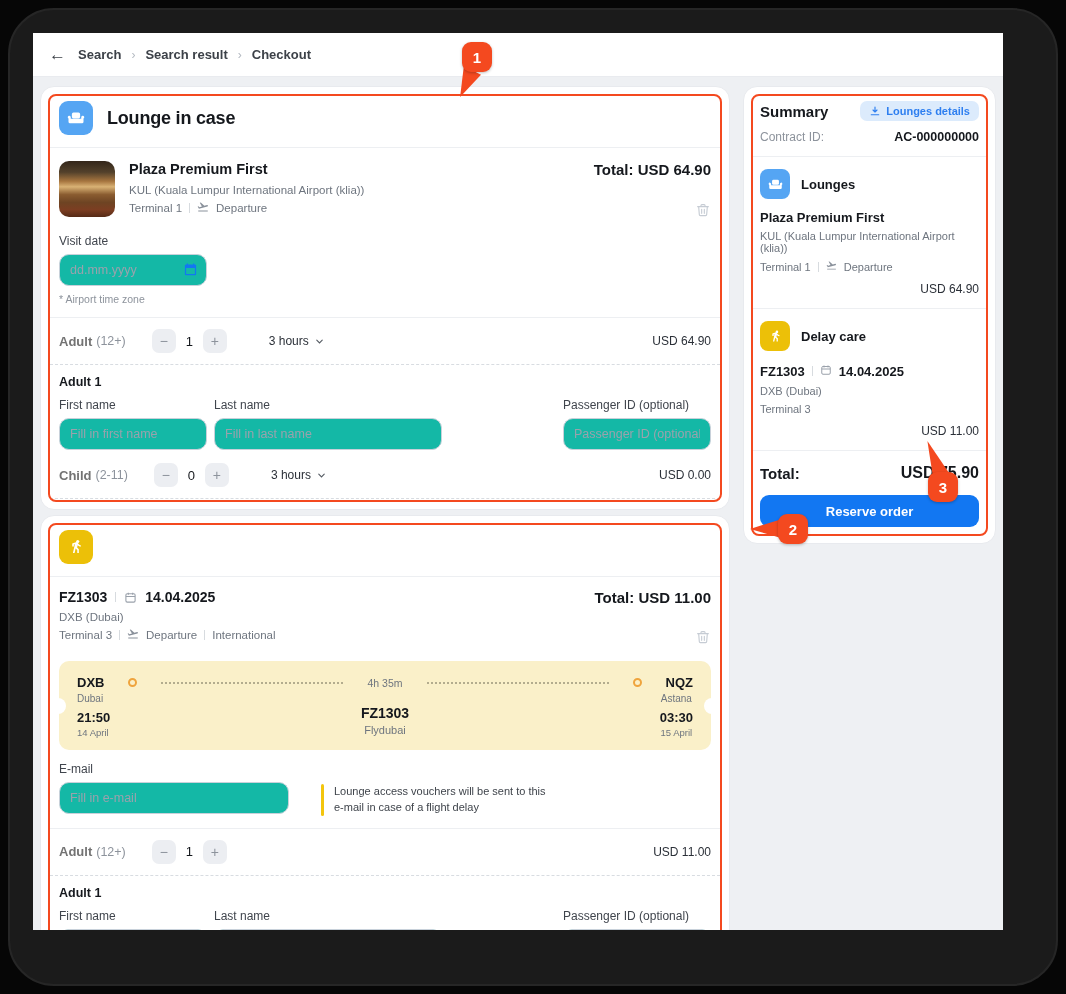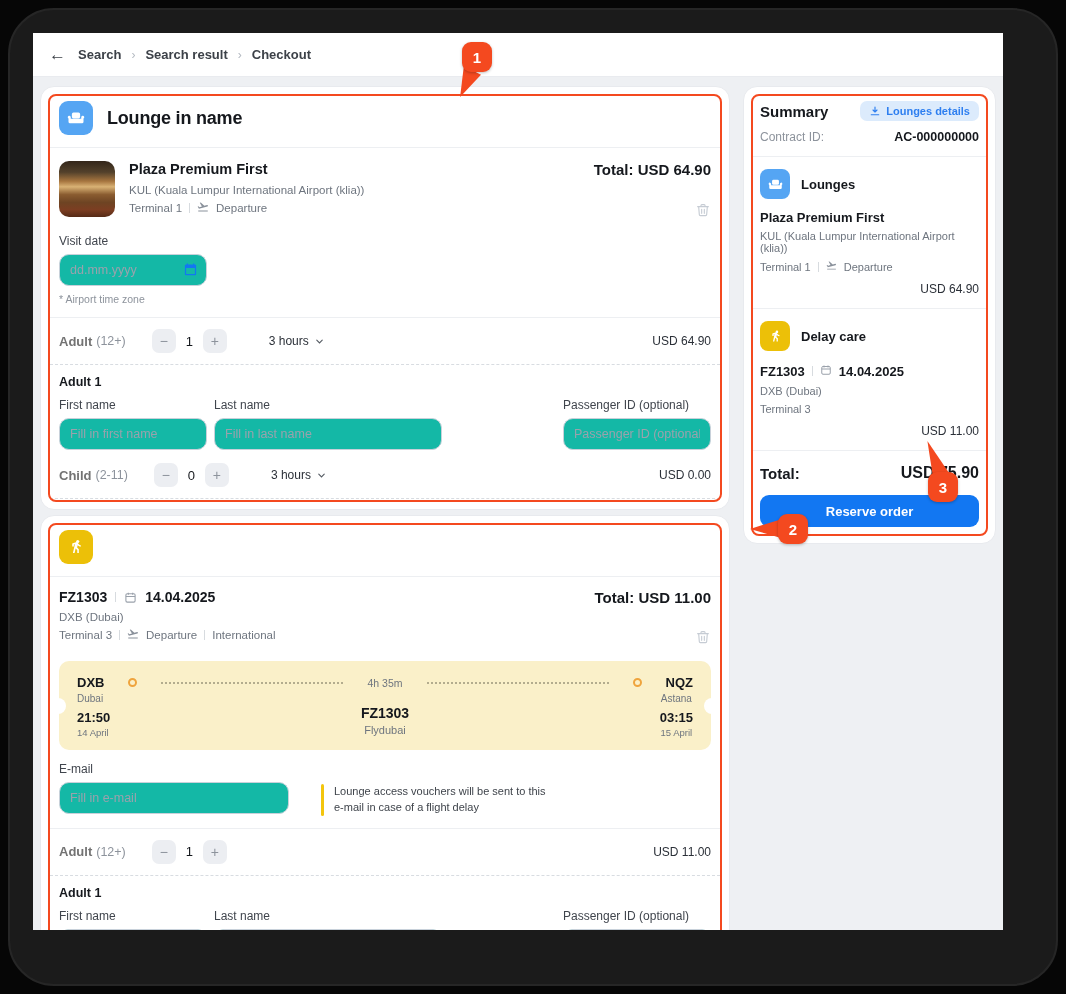--- a/index.html
+++ b/index.html
@@ -158,21 +158,21 @@
         <div class="card">
           <div class="red-frame"></div>
 
           <div class="card-header">
             <div class="svc-icon blue">
               <svg viewBox="0 0 24 24" width="18" height="18" fill="#fff">
                   <rect x="6.5" y="4.5" width="11" height="8" rx="2.2"></rect>
                   <path d="M5 13v-2a2 2 0 1 0-3 1.7V17a2 2 0 0 0 2 2h16a2 2 0 0 0 2-2v-4.3A2 2 0 1 0 19 11v2z"></path>
                 </svg>
             </div>
-            <div class="card-title">Lounge in name</div>
+            <div class="card-title">Lounge in case</div>
           </div>
           <div class="hr"></div>
 
           <div class="item-row">
             <div class="thumb"></div>
             <div class="item-info">
               <div class="item-name">Plaza Premium First</div>
               <div class="meta">KUL (Kuala Lumpur International Airport (klia))</div>
               <div class="meta">
                 <span>Terminal 1</span>
@@ -328,21 +328,21 @@
                 <span class="city">Dubai</span>
                 <span class="time">21:50</span>
                 <span class="tdate">14 April</span>
               </div>
               <div class="rg-col c">
                 <span class="rflight">FZ1303</span>
                 <span class="rairline">Flydubai</span>
               </div>
               <div class="rg-col r">
                 <span class="city">Astana</span>
-                <span class="time">03:15</span>
+                <span class="time">03:30</span>
                 <span class="tdate">15 April</span>
               </div>
             </div>
           </div>
 
           <div class="email-block">
             <div class="email-group">
               <div class="field-label">E-mail</div>
               <input class="text-input" placeholder="Fill in e-mail" style="">
             </div>

